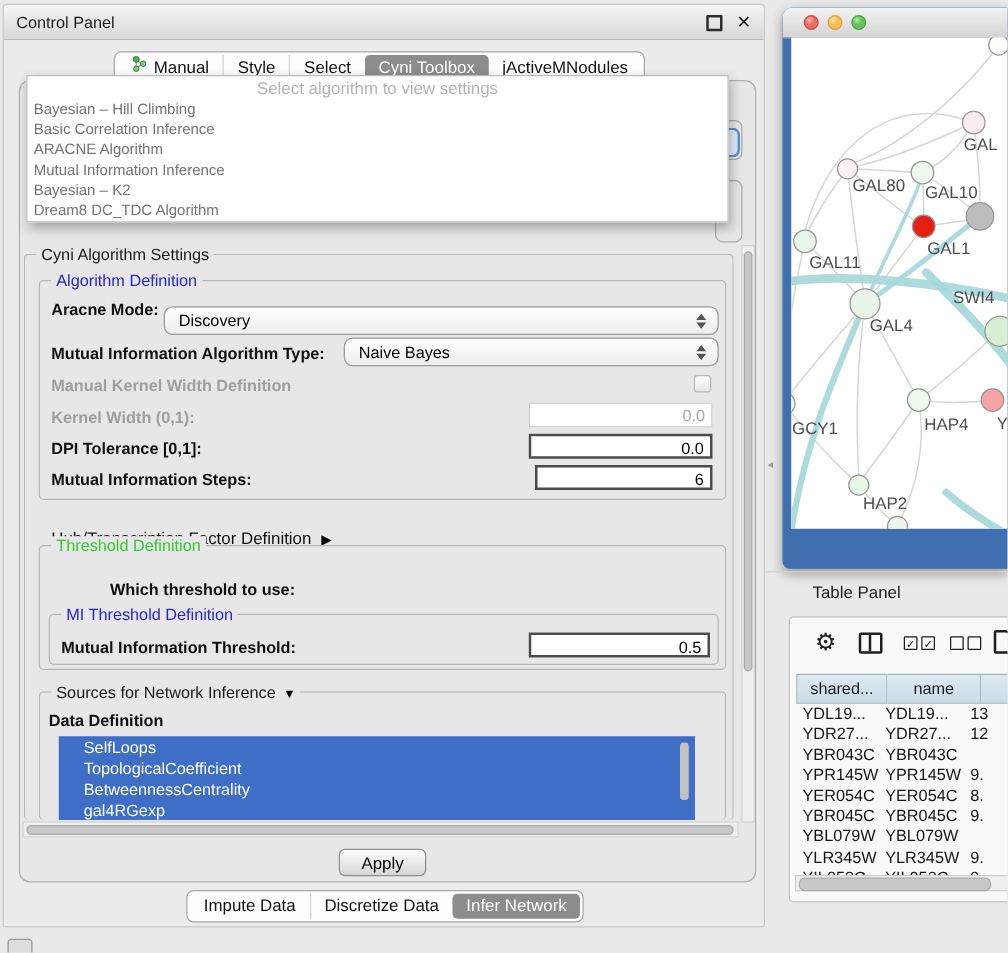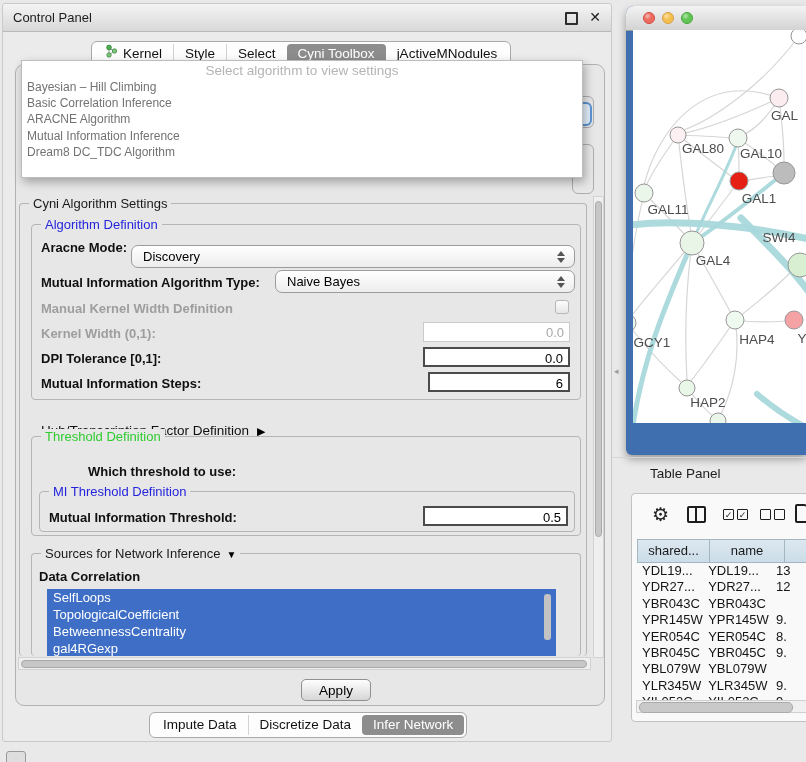--- a/index.html
+++ b/index.html
@@ -54,30 +54,30 @@
   .field{position:absolute;height:20px;background:#fff;box-sizing:border-box;font-size:13px;
       text-align:right;padding:2px 5px 0 0;}
   .field.strong{border:2px solid #4b4b4b;color:#000;}
   .field.soft{border:1px solid #cbcbcb;color:#a8a8a8;}
   .checkbox{position:absolute;width:14px;height:14px;border:1px solid #b7b7b7;border-radius:3px;
       background:linear-gradient(#fdfdfd,#e6e6e6);box-sizing:border-box;}
   .arrow-right{display:inline-block;margin-left:8px;color:#000;font-size:11px;}
   .caret-down{margin-left:6px;color:#000;font-size:10px;}
   
   #attr-list{position:absolute;left:44px;top:585px;width:509px;height:67px;overflow:hidden;}
-  .attr-item{height:17px;line-height:17px;font-size:13px;color:#fff;padding-left:6px;}
+  .attr-item{height:17px;line-height:17px;font-size:13px;color:#fff;padding-left:20px;}
   #attr-vsb{position:absolute;left:540px;top:588px;width:9px;height:58px;border-radius:4px;}
   #attr-thumb{position:absolute;left:1px;top:2px;width:7px;height:46px;background:#c3c3c3;border-radius:3px;}
   
   .sb-track{position:absolute;background:#efefef;border:1px solid #d2d2d2;box-sizing:border-box;}
   .sb-thumb{position:absolute;background:#c7c7c7;border:1px solid #a9a9a9;border-radius:5px;box-sizing:border-box;}
   
   #apply-btn{position:absolute;left:268px;top:675px;width:70px;height:22px;border:1px solid #8f8f8f;
       border-radius:5px;background:linear-gradient(#fefefe,#d6d6d6);font-size:13.5px;text-align:center;
-      line-height:21px;color:#000;box-sizing:border-box;margin-left:30px;}
+      line-height:21px;color:#000;box-sizing:border-box;}
   #bl-chip{position:absolute;left:6px;top:751px;width:18px;height:11px;background:#dedede;
       border:1px solid #9a9a9a;border-radius:3px 3px 0 0;}
   
   #nw{position:absolute;left:626px;top:6px;width:180px;height:449px;background:#3f6fae;
       border-radius:8px 0 0 6px;box-shadow:0 4px 9px rgba(0,0,0,.35);}
   #nw-titlebar{position:absolute;left:0;top:0;width:100%;height:24px;
       background:linear-gradient(#f3f3f3,#d3d3d3);border-bottom:1px solid #9e9e9e;border-radius:8px 0 0 0;}
   .light{position:absolute;top:6px;width:12px;height:12px;border-radius:50%;box-sizing:border-box;}
   #nw-canvas{position:absolute;left:7px;top:24px;width:173px;height:393px;background:#fff;}
   #nw-canvas svg{display:block;}
@@ -121,21 +121,21 @@
     <div id="main-panel"></div>
 
     <div class="tabbar" id="top-tabs" style="left:88px;top:37px;">
         <div class="tab">
           <span><svg width="13" height="14" viewBox="0 0 13 14">
               <path d="M4,4 L9,7 M4,4 L4,11 M4,11 L9,7" stroke="#9a9a9a" stroke-width="1" fill="none"></path>
               <circle cx="4" cy="3.5" r="2.4" fill="#4caf50" stroke="#2e7d32" stroke-width=".7"></circle>
               <circle cx="9.5" cy="7" r="2.2" fill="#7ec97e" stroke="#2e7d32" stroke-width=".7"></circle>
               <circle cx="4" cy="11" r="2.2" fill="#7ec97e" stroke="#2e7d32" stroke-width=".7"></circle>
             </svg></span>
-          <span>Kernel</span>
+          <span>Manual</span>
         </div>
         <div class="tab">
           <span>Style</span>
         </div>
         <div class="tab">
           <span>Select</span>
         </div>
         <div class="tab sel">
           <span>Cyni Toolbox</span>
         </div>
@@ -198,21 +198,21 @@
     <span class="lbl" style="left:85px;top:460px;">Which threshold to use:</span>
     <div class="gb" style="left:36px;top:487px;width:536px;height:41px;">
       <span class="gt blue">MI Threshold Definition</span>
     </div>
     <span class="lbl" style="left:46px;top:506px;">Mutual Information Threshold:</span>
     <div class="field strong" style="left:420px;top:502px;width:145px;">0.5</div>
 
     <div class="gb" style="left:28px;top:549px;width:550px;height:103px;border-bottom:none;">
       <span class="gt"><span>Sources for Network Inference</span><span class="caret-down">▼</span></span>
     </div>
-    <span class="lbl" style="left:36px;top:565px;">Data Correlation</span>
+    <span class="lbl" style="left:36px;top:565px;">Data Definition</span>
     <div id="attr-list" style="background: rgb(62, 110, 198);">
         <div class="attr-item">SelfLoops</div>
         <div class="attr-item">TopologicalCoefficient</div>
         <div class="attr-item">BetweennessCentrality</div>
         <div class="attr-item">gal4RGexp</div>
       </div>
     <div id="attr-vsb">
         <div id="attr-thumb"></div>
       </div>
 
@@ -228,20 +228,21 @@
         <div class="tab sel">
           <span>Infer Network</span>
         </div>
       </div>
   <div id="dropdown">
         <div id="dd-prompt">Select algorithm to view settings</div>
         <div class="dd-item">Bayesian – Hill Climbing</div>
         <div class="dd-item">Basic Correlation Inference</div>
         <div class="dd-item bold">ARACNE Algorithm</div>
         <div class="dd-item">Mutual Information Inference</div>
+        <div class="dd-item">Bayesian – K2</div>
         <div class="dd-item">Dream8 DC_TDC Algorithm</div>
       </div>
     </section>
 
   <div id="bl-chip"></div>
   <span id="divider-handle">◂</span>
 
   <section id="nw">
     <div id="nw-titlebar">
       <span class="light" id="light-close" style="left: 17px; background: radial-gradient(circle at 35% 30%, rgba(255, 255, 255, 0.533), transparent 40%), rgb(237, 106, 95); border: 1px solid rgb(209, 75, 66);"></span>

